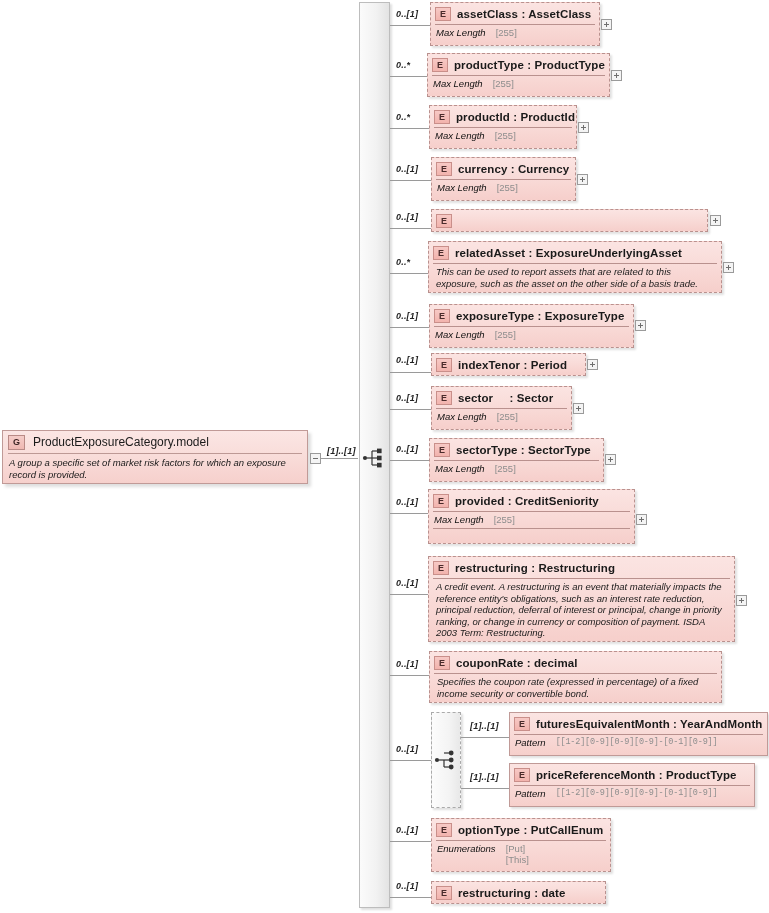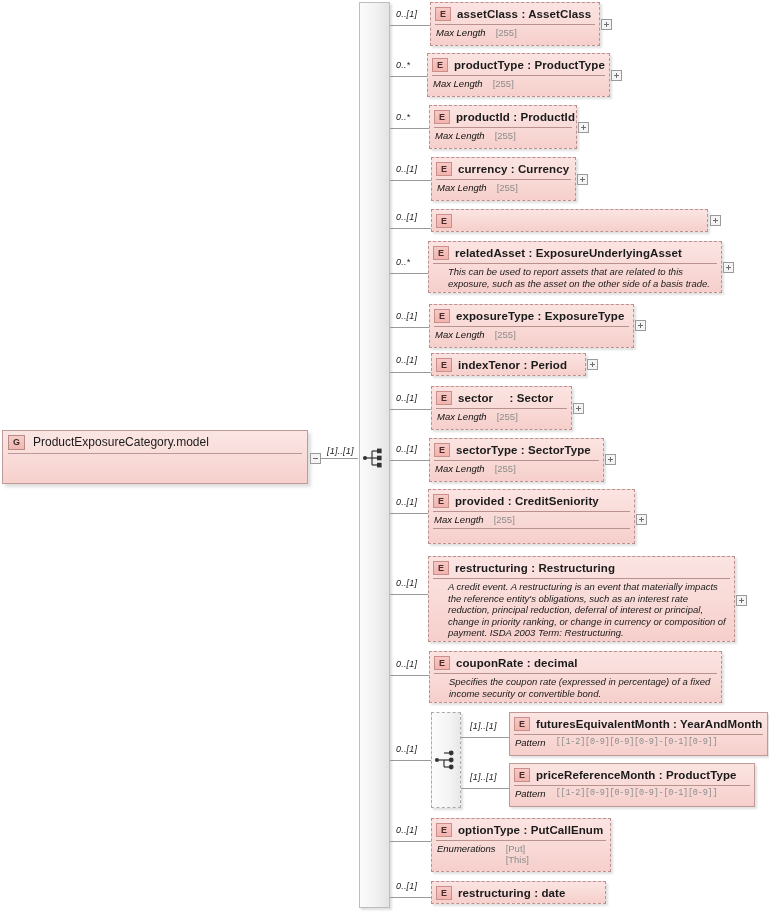--- a/index.html
+++ b/index.html
@@ -31,20 +31,21 @@
 
   
   .card {
     position: absolute;
     font-family: "Liberation Sans", sans-serif;
     font-size: 9px;
     font-style: italic;
     color: #222;
     white-space: nowrap;
     letter-spacing: 0.2px;
+    font-weight: bold;
   }
 
   
   .seqbar {
     position: absolute;
     background: linear-gradient(to right, #fbfbfb 0%, #f2f2f2 55%, #e3e3e3 100%);
     border: 1px solid #bdbdbd;
     box-shadow: 2px 2px 2px rgba(0,0,0,0.13);
     box-sizing: border-box;
   }
@@ -136,21 +137,21 @@
   .facet-val.mono {
     font-family: "Liberation Mono", monospace;
     font-size: 8.5px;
     letter-spacing: -0.2px;
   }
   .facet-val.enumlist {
     line-height: 11px;
   }
 
   .node .doc {
-    padding: 2px 6px 3px 19px;
+    padding: 2px 6px 3px 7px;
     font-size: 9.5px;
     font-style: italic;
     color: #1a1a1a;
     line-height: 11.5px;
   }
 
   
   .pm {
     position: absolute;
     width: 11px;
@@ -207,20 +208,21 @@
 <body>
 
 <div id="canvas">
 
   <div class="gnode" style="left:2px; top:430px; width:306px; height:54px;">
     <div class="title">
       <span class="badge g">G</span>
       <span class="title-text">ProductExposureCategory.model</span>
     </div>
     <div class="sep"></div>
+    <div class="doc">A group a specific set of market risk factors for which an exposure record is provided.</div>
   </div>
 
   <div class="pm" style="left:310px; top:453px;"></div>
 
   <div class="hline" style="left:320px; top:458px; width:38px;"></div>
   <div class="card" style="left:327px; top:446px;">[1]..[1]</div>
 
   <div class="seqbar" style="left:359px; top:2px; width:31px; height:906px;"></div>
 
   <div class="seqicon" style="left:362px; top:447px;">

